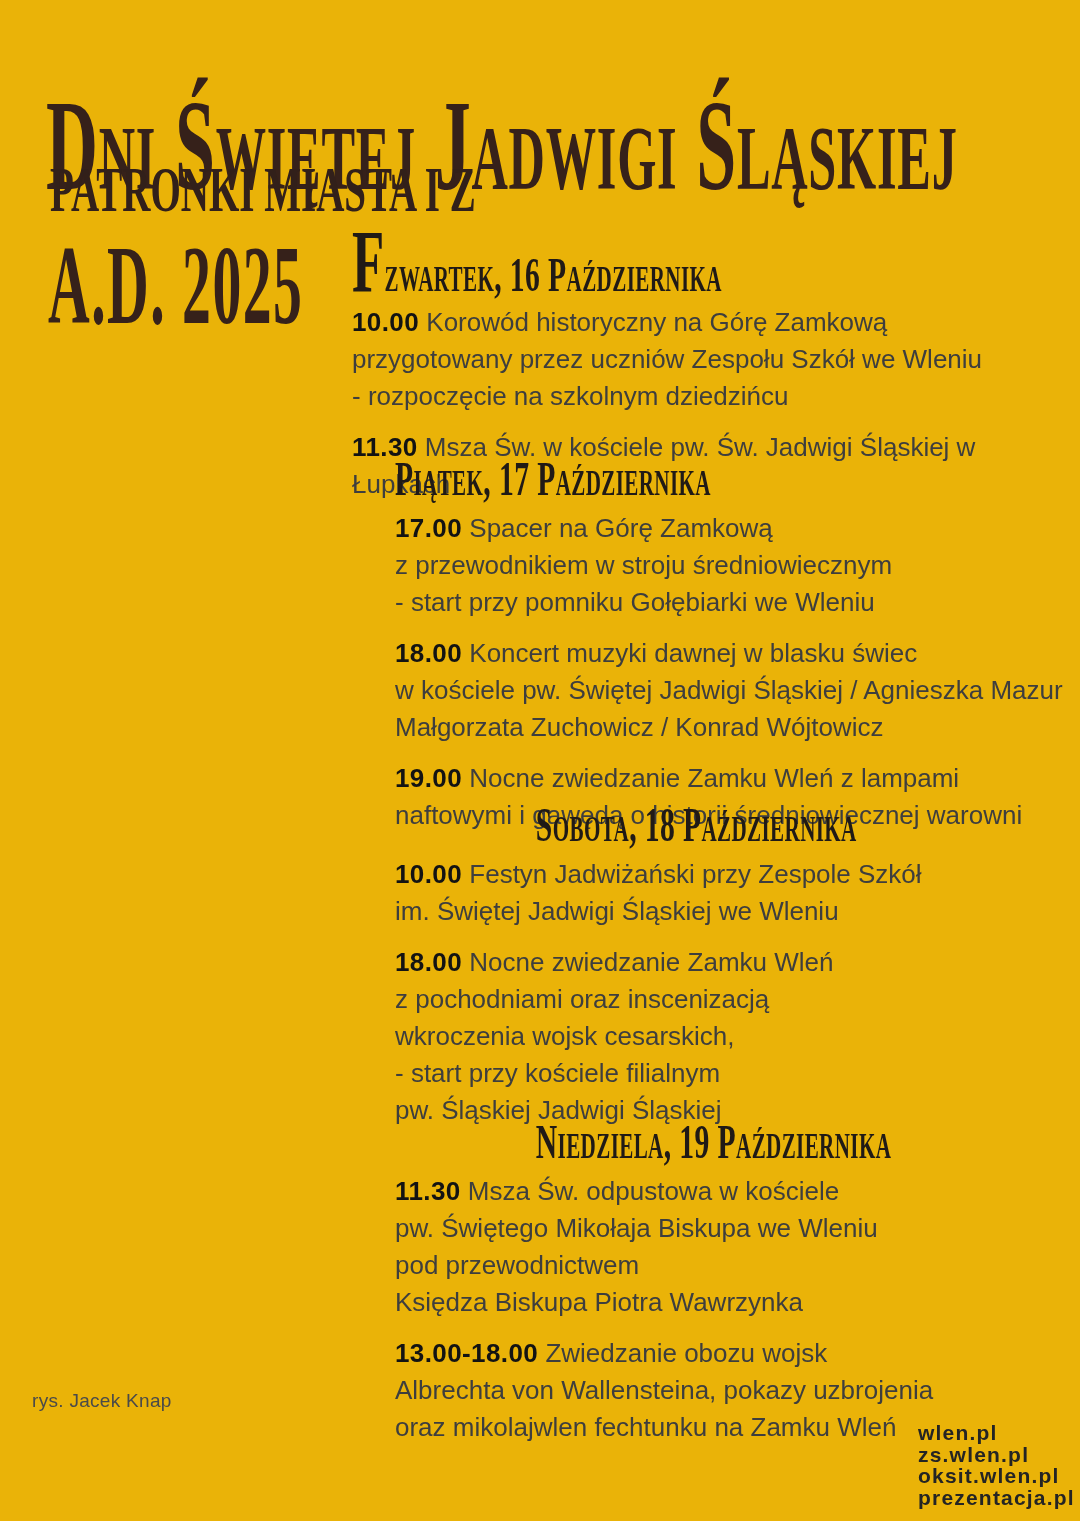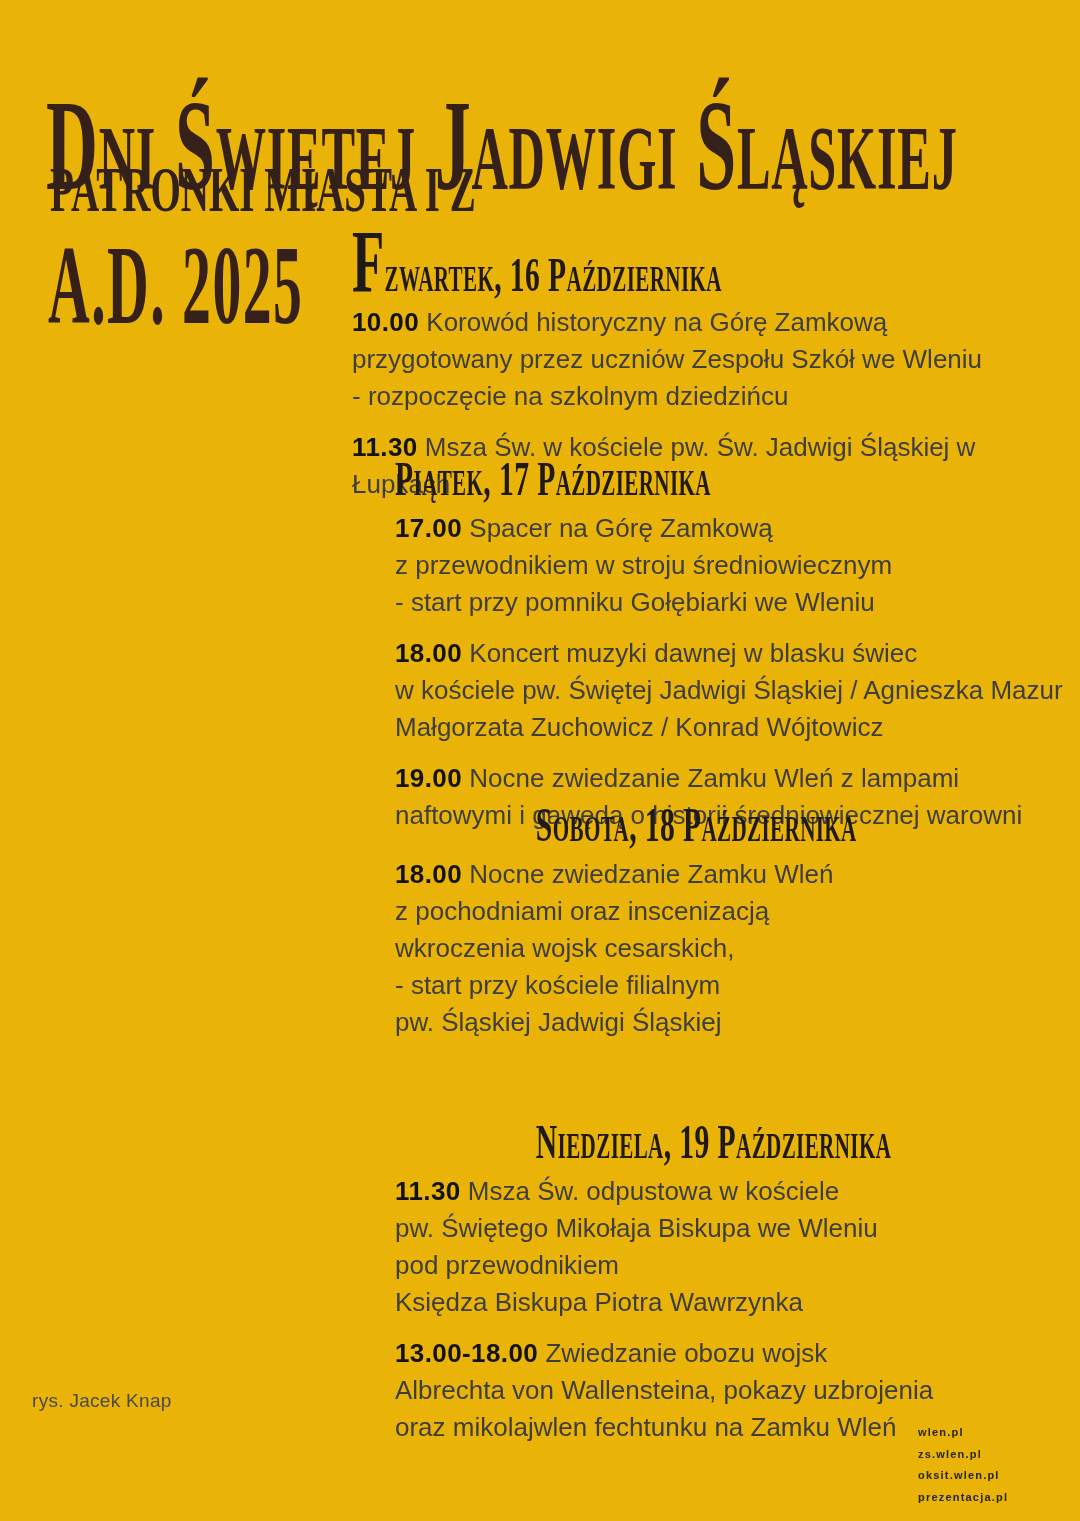--- a/index.html
+++ b/index.html
@@ -71,21 +71,21 @@
   .event-line{display:block;}
   .event-time{font-weight:700;color:#131313;letter-spacing:0.4px;}
   .tickets-line{font-weight:700;color:#131313;}
   
   .credit{
     position:absolute;left:32px;top:1390px;
     font-size:19px;color:#4a4a4a;letter-spacing:0.3px;
   }
   .website-links{
     position:absolute;left:918px;top:1422px;
-    font-size:11px;font-weight:700;line-height:21.5px;
+    font-size:21px;font-weight:700;line-height:21.5px;
     letter-spacing:1.2px;color:#242424;
   }
   .website-link{display:block;}
 </style>
 </head>
 <body>
 
 <div class="poster">
 
   <h1 class="display page-title">Dni Świętej Jadwigi Śląskiej</h1>
@@ -119,33 +119,37 @@
           <span class="event-line">Małgorzata Zuchowicz / Konrad Wójtowicz</span>
         </p>
         <p class="event">
           <span class="event-line"><b class="event-time">19.00</b> Nocne zwiedzanie Zamku Wleń z lampami</span>
           <span class="event-line">naftowymi i gawędą o historii średniowiecznej warowni</span>
         </p>
       </section>
       <section class="day-section right" style="right: 45px; top: 798px;">
         <h2 class="day-heading"><span>Sobota, 18 Października</span></h2>
         <p class="event">
+          <span class="event-line"><b class="event-time">10.00</b> Festyn Jadwiżański przy Zespole Szkół</span>
+          <span class="event-line">im. Świętej Jadwigi Śląskiej we Wleniu</span>
+        </p>
+        <p class="event">
           <span class="event-line"><b class="event-time">18.00</b> Nocne zwiedzanie Zamku Wleń</span>
           <span class="event-line">z pochodniami oraz inscenizacją</span>
           <span class="event-line">wkroczenia wojsk cesarskich,</span>
           <span class="event-line">- start przy kościele filialnym</span>
           <span class="event-line">pw. Śląskiej Jadwigi Śląskiej</span>
         </p>
       </section>
       <section class="day-section right" style="right: 45px; top: 1115px;">
         <h2 class="day-heading"><span>Niedziela, 19 Października</span></h2>
         <p class="event">
           <span class="event-line"><b class="event-time">11.30</b> Msza Św. odpustowa w kościele</span>
           <span class="event-line">pw. Świętego Mikołaja Biskupa we Wleniu</span>
-          <span class="event-line">pod przewodnikiem</span>
+          <span class="event-line">pod przewodnictwem</span>
           <span class="event-line">Księdza Biskupa Piotra Wawrzynka</span>
         </p>
         <p class="event">
           <span class="event-line"><b class="event-time">13.00-18.00</b> Zwiedzanie obozu wojsk</span>
           <span class="event-line">Albrechta von Wallensteina, pokazy uzbrojenia</span>
           <span class="event-line">oraz mikolajwlen fechtunku na Zamku Wleń</span>
         </p>
       </section>
     </div>
 

